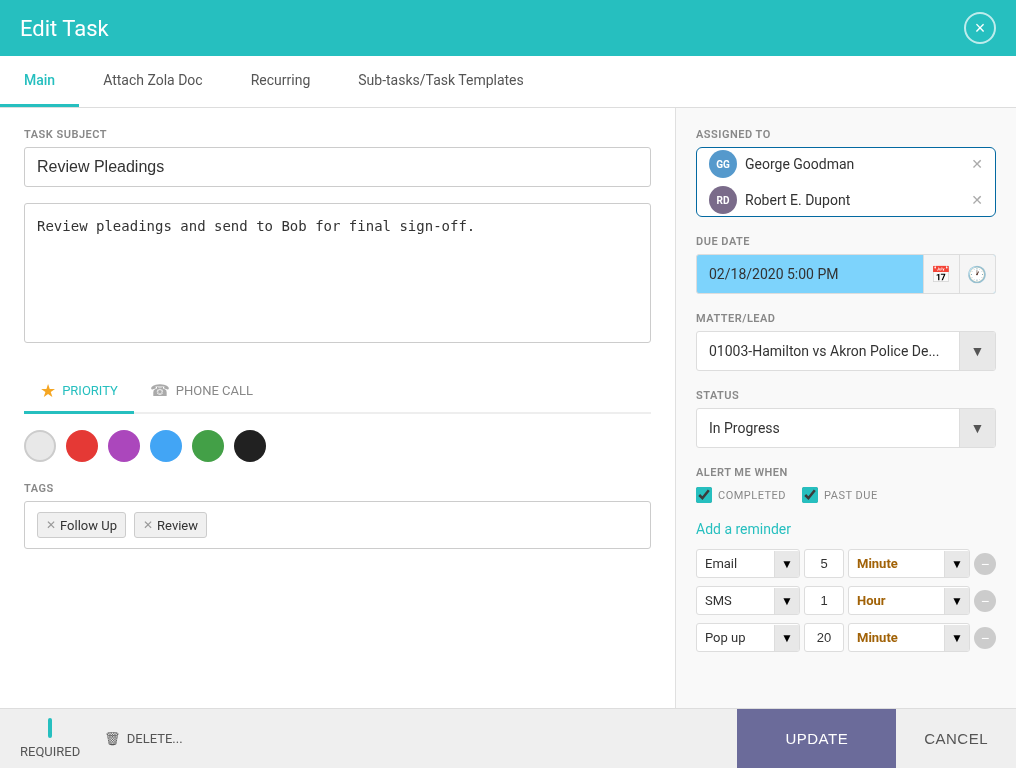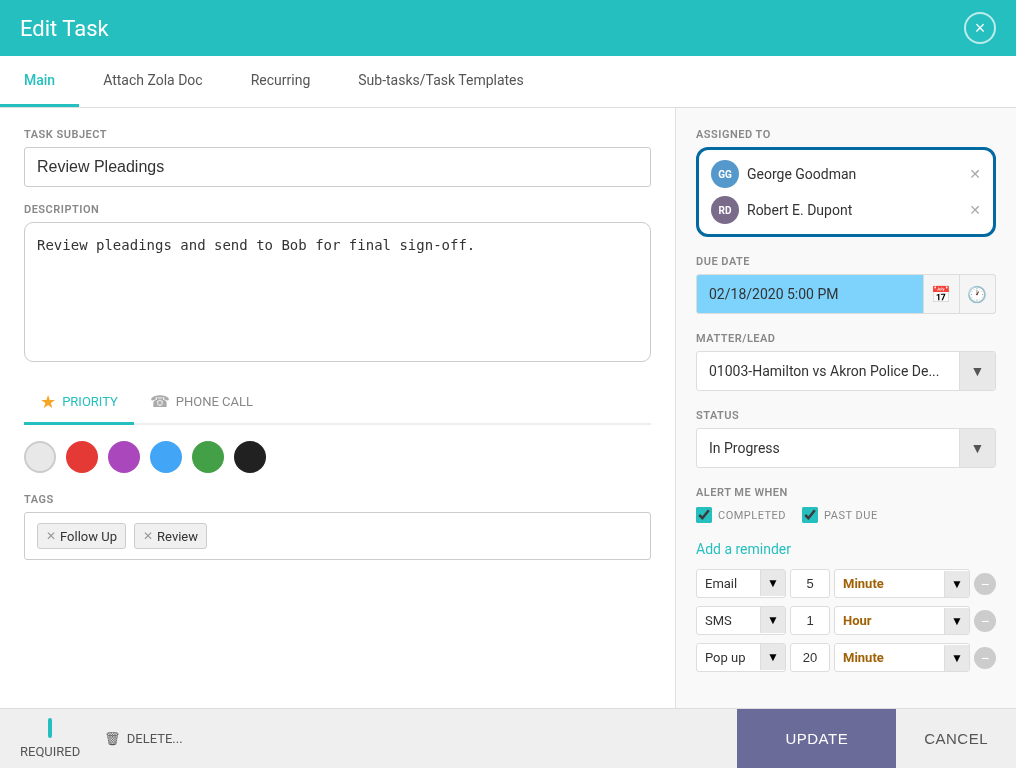--- a/index.html
+++ b/index.html
@@ -82,28 +82,28 @@
       padding: 10px 12px;
       font-size: 16px;
       color: #333;
       outline: none;
       margin-bottom: 16px;
     }
 
     .description-area {
       width: 100%;
       border: 1px solid #ccc;
-      border-radius: 9px;
+      border-radius: 3px;
       padding: 12px;
       font-size: 14px;
       color: #333;
       min-height: 140px;
       resize: none;
       outline: none;
-      margin-bottom: 16px;
+      margin-bottom: 24px;
       line-height: 1.5;
     }
 
     
     .sub-tabs { display: flex; border-bottom: 2px solid #eee; margin-bottom: 16px; }
     .sub-tab {
       padding: 10px 16px;
       cursor: pointer;
       font-size: 13px;
       color: #888;
@@ -151,24 +151,24 @@
       padding: 20px;
       overflow-y: auto;
       background: #f9f9f9;
       flex-shrink: 0;
     }
 
     .right-field { margin-bottom: 18px; }
 
     
     .assigned-box {
-      border: 3px solid #0369a1;
-      border-radius: 12px;
+      border: 1px solid #0369a1;
+      border-radius: 6px;
       background: #fff;
-      padding: 10px 12px;
+      padding: 2px 12px;
     }
     .assignee-row {
       display: flex;
       align-items: center;
       gap: 8px;
       margin-bottom: 8px;
     }
     .assignee-row:last-child { margin-bottom: 0; }
     .avatar {
       width: 28px; height: 28px;
@@ -238,26 +238,26 @@
     .checkbox-item { display: flex; align-items: center; gap: 6px; font-size: 11px; color: #888; letter-spacing: 0.5px; text-transform: uppercase; }
     .checkbox-item input[type="checkbox"] { accent-color: #26bfbf; width: 16px; height: 16px; }
 
     
     .add-reminder-link { color: #26bfbf; font-size: 14px; cursor: pointer; margin-bottom: 12px; display: block; }
 
     
     .reminder-row { display: flex; align-items: center; gap: 4px; margin-bottom: 8px; }
     .reminder-type-select {
       display: flex;
-      align-items: flex-start;
+      align-items: center;
       border: 1px solid #ddd;
       border-radius: 3px;
       background: #fff;
       overflow: hidden;
-      width: 90px;
+      width: 104px;
     }
     .reminder-type-text { flex: 1; padding: 6px 8px; font-size: 13px; color: #333; }
     .reminder-arrow { background: #e8e8e8; border-left: 1px solid #ddd; padding: 6px 6px; font-size: 12px; cursor: pointer; }
 
     .reminder-num-input {
       width: 40px;
       border: 1px solid #ddd;
       border-radius: 3px;
       padding: 6px 6px;
       text-align: center;
@@ -342,21 +342,20 @@
     <div class="tab">Recurring</div>
     <div class="tab">Sub-tasks/Task Templates</div>
   </div>
 
   <div class="modal-body">
 
     <div class="left-panel">
       <div class="field-label">TASK SUBJECT</div>
       <input class="task-subject-input" type="text" value="Review Pleadings" style="">
 
-      <div class="field-label">DESCRIPTION</div>
       <textarea class="description-area" style="">Review pleadings and send to Bob for final sign-off.</textarea>
 
       
       <div class="sub-tabs">
         <div class="sub-tab active">
           <span class="star-icon">★</span>
           <span>PRIORITY</span>
         </div>
         <div class="sub-tab">
           <span style="font-size:16px; color:#aaa;">☎</span>

